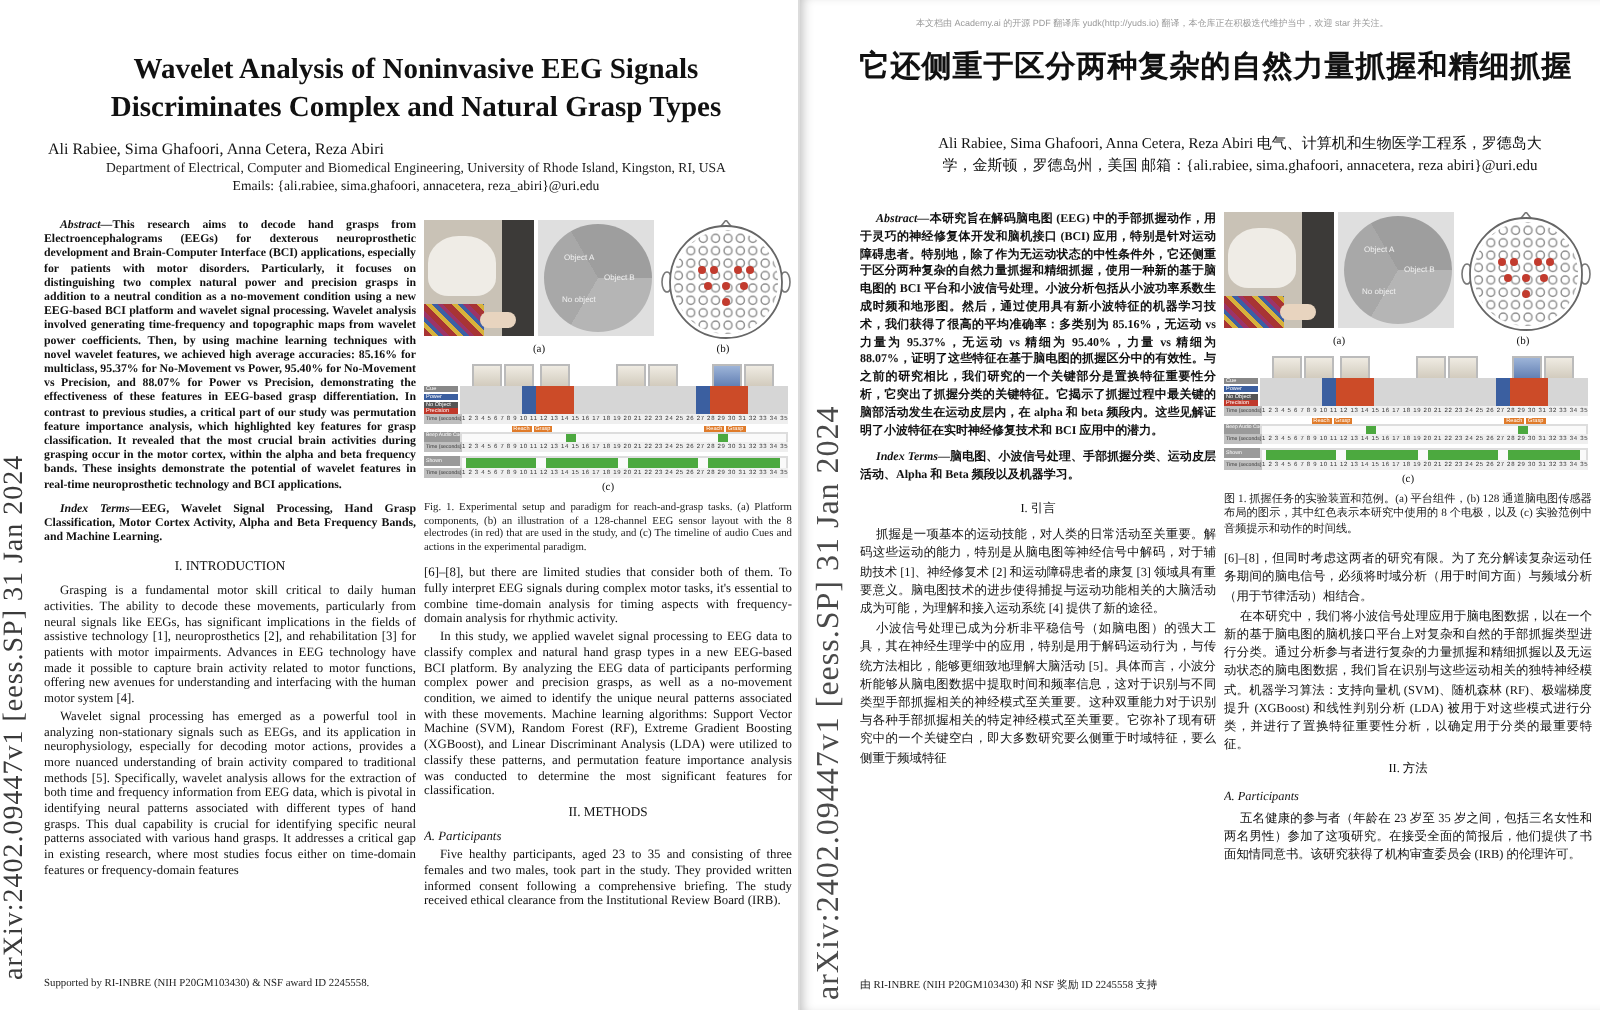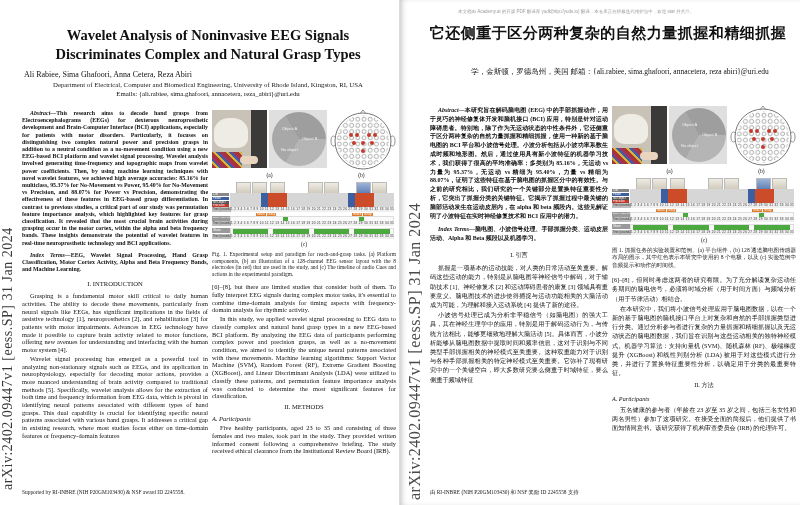--- a/index.html
+++ b/index.html
@@ -222,20 +222,21 @@
   </div>
 
   <div class="footnote">Supported by RI-INBRE (NIH P20GM103430) &amp; NSF award ID 2245558.</div>
 </div>
 
 <div class="page" id="pageR">
   <div class="watermark">本文档由 Academy.ai 的开源 PDF 翻译库 yudk(http://yuds.io) 翻译，本仓库正在积极迭代维护当中，欢迎 star 并关注。</div>
   <div class="arxiv-stamp">arXiv:2402.09447v1  [eess.SP]  31 Jan 2024</div>
   <div class="title">它还侧重于区分两种复杂的自然力量抓握和精细抓握</div>
   <div class="authors2">
+    <div>Ali Rabiee, Sima Ghafoori, Anna Cetera, Reza Abiri 电气、计算机和生物医学工程系，罗德岛大</div>
     <div>学，金斯顿，罗德岛州，美国 邮箱：{ali.rabiee, sima.ghafoori, annacetera, reza abiri}@uri.edu</div>
   </div>
 
   <div class="col colL">
     <p class="abstract"><span class="plabel">Abstract—</span><span>本研究旨在解码脑电图 (EEG) 中的手部抓握动作，用于灵巧的神经修复体开发和脑机接口 (BCI) 应用，特别是针对运动障碍患者。特别地，除了作为无运动状态的中性条件外，它还侧重于区分两种复杂的自然力量抓握和精细抓握，使用一种新的基于脑电图的 BCI 平台和小波信号处理。小波分析包括从小波功率系数生成时频和地形图。然后，通过使用具有新小波特征的机器学习技术，我们获得了很高的平均准确率：多类别为 85.16%，无运动 vs 力量为 95.37%，无运动 vs 精细为 95.40%，力量 vs 精细为 88.07%，证明了这些特征在基于脑电图的抓握区分中的有效性。与之前的研究相比，我们研究的一个关键部分是置换特征重要性分析，它突出了抓握分类的关键特征。它揭示了抓握过程中最关键的脑部活动发生在运动皮层内，在 alpha 和 beta 频段内。这些见解证明了小波特征在实时神经修复技术和 BCI 应用中的潜力。</span></p>
     <p class="idx"><span class="plabel">Index Terms—</span><span>脑电图、小波信号处理、手部抓握分类、运动皮层活动、Alpha 和 Beta 频段以及机器学习。</span></p>
     <p class="para sec-head">I. 引言</p>
     <p class="para">抓握是一项基本的运动技能，对人类的日常活动至关重要。解码这些运动的能力，特别是从脑电图等神经信号中解码，对于辅助技术 [1]、神经修复术 [2] 和运动障碍患者的康复 [3] 领域具有重要意义。脑电图技术的进步使得捕捉与运动功能相关的大脑活动成为可能，为理解和接入运动系统 [4] 提供了新的途径。</p>
     <p class="para">小波信号处理已成为分析非平稳信号（如脑电图）的强大工具，其在神经生理学中的应用，特别是用于解码运动行为，与传统方法相比，能够更细致地理解大脑活动 [5]。具体而言，小波分析能够从脑电图数据中提取时间和频率信息，这对于识别与不同类型手部抓握相关的神经模式至关重要。这种双重能力对于识别与各种手部抓握相关的特定神经模式至关重要。它弥补了现有研究中的一个关键空白，即大多数研究要么侧重于时域特征，要么侧重于频域特征</p>
   </div>

